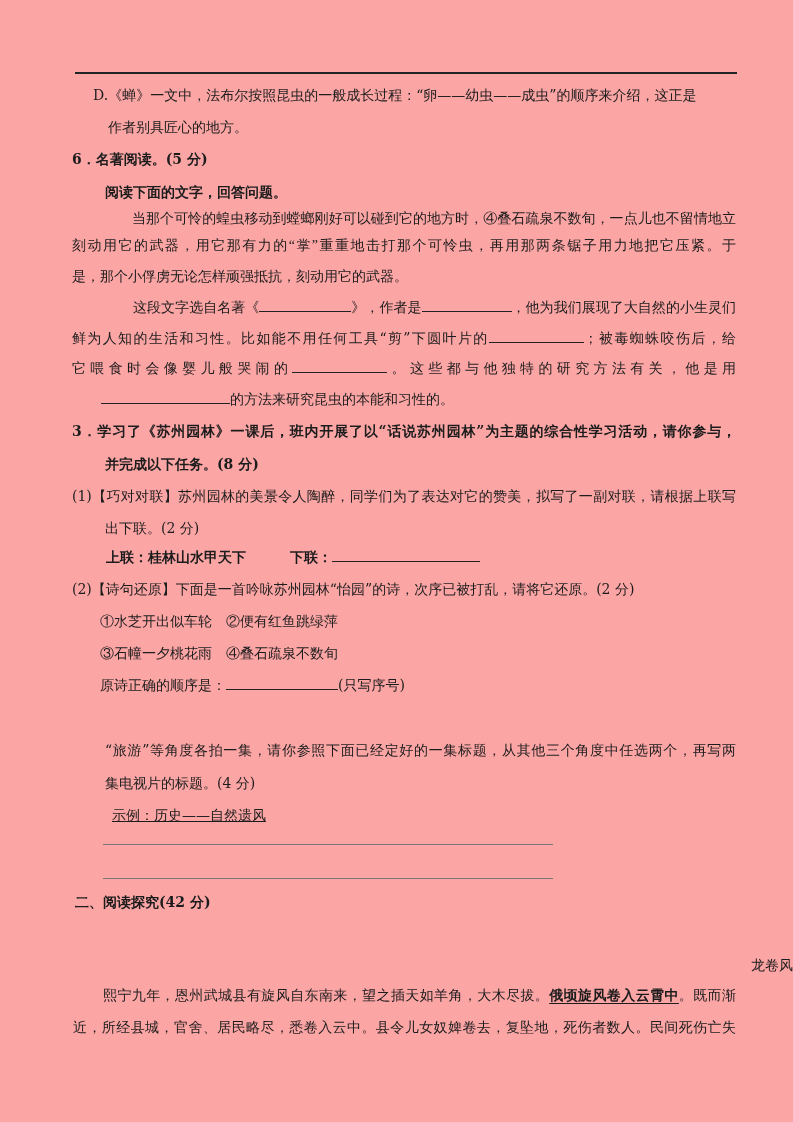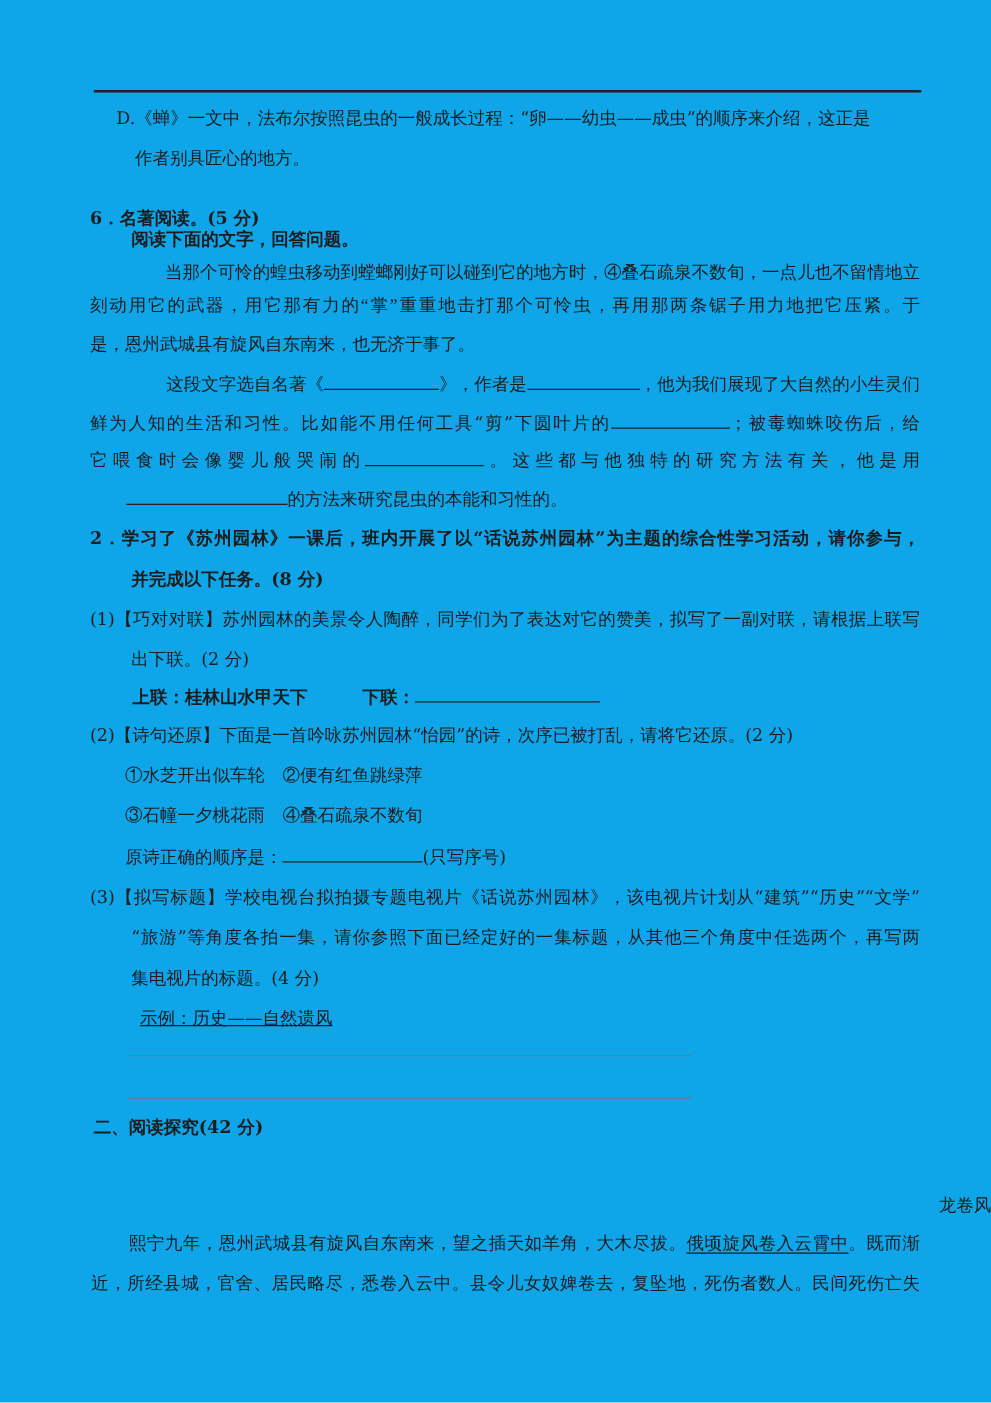--- a/index.html
+++ b/index.html
@@ -26,48 +26,47 @@
   .line.b{font-weight:bold;}
   .line.c{text-align:right;white-space:nowrap;}
   .rule{position:absolute;}
   .blank{
     display:inline-block;
     height:15px;
     border-bottom:1px solid #222;
     vertical-align:baseline;
   }
   .gap{display:inline-block;height:1px;}
-  .u{text-decoration:underline;text-underline-offset:3px;}
+  .u{text-decoration:underline;text-underline-offset:3px;font-weight:bold;}
 </style>
 </head>
 <body>
 
-<div class="page" style="background: #0ea5e9; color: rgb(28, 28, 28);">
+<div class="page" style="background: #fca5a5; color: rgb(28, 28, 28);">
     <div class="rule" style="top: 72px; left: 75px; width: 662px; height: 2px; background: rgb(34, 34, 34);"></div>
     <div class="line" style="top: 84px; left: 93px;"><span>D.《蝉》一文中，法布尔按照昆虫的一般成长过程：“卵——幼虫——成虫”的顺序来介绍，这正是</span></div>
     <div class="line" style="top: 116px; left: 108px;"><span>作者别具匠心的地方。</span></div>
-    <div class="line b" style="top: 148px; left: 72px; margin-top: 16px;"><span>6．名著阅读。(5 分)</span></div>
+    <div class="line b" style="top: 148px; left: 72px;"><span>6．名著阅读。(5 分)</span></div>
     <div class="line b" style="top: 181px; left: 105px;"><span>阅读下面的文字，回答问题。</span></div>
     <div class="line j" style="top: 207px; left: 132px; width: 604px;"><span>当那个可怜的蝗虫移动到螳螂刚好可以碰到它的地方时，④叠石疏泉不数旬，一点儿也不留情地立</span></div>
     <div class="line j" style="top: 235px; left: 72px; width: 664px; font-family: Liberation Serif, serif;"><span>刻动用它的武器，用它那有力的“掌”重重地击打那个可怜虫，再用那两条锯子用力地把它压紧。于</span></div>
-    <div class="line" style="top: 265px; left: 72px;"><span>是，恩州武城县有旋风自东南来，也无济于事了。</span></div>
+    <div class="line" style="top: 265px; left: 72px;"><span>是，那个小俘虏无论怎样顽强抵抗，刻动用它的武器。</span></div>
     <div class="line j" style="top: 296px; left: 133px; width: 603px;"><span>这段文字选自名著《</span><span class="blank" style="width: 92px;"></span><span>》，作者是</span><span class="blank" style="width: 90px;"></span><span>，他为我们展现了大自然的小生灵们</span></div>
     <div class="line j" style="top: 327px; left: 72px; width: 664px;"><span>鲜为人知的生活和习性。比如能不用任何工具“剪”下圆叶片的</span><span class="blank" style="width: 95px;"></span><span>；被毒蜘蛛咬伤后，给</span></div>
     <div class="line j" style="top: 357px; left: 72px; width: 664px;"><span>它喂食时会像婴儿般哭闹的</span><span class="blank" style="width: 95px;"></span><span>。这些都与他独特的研究方法有关，他是用</span></div>
     <div class="line" style="top: 388px; left: 101px;"><span class="blank" style="width: 129px;"></span><span>的方法来研究昆虫的本能和习性的。</span></div>
-    <div class="line b j" style="top: 420px; left: 72px; width: 664px;"><span>2．学习了《苏州园林》一课后，班内开展了以“话说苏州园林”为主题的综合性学习活动，请你参与，</span></div>
+    <div class="line b j" style="top: 420px; left: 72px; width: 664px;"><span>3．学习了《苏州园林》一课后，班内开展了以“话说苏州园林”为主题的综合性学习活动，请你参与，</span></div>
     <div class="line b" style="top: 453px; left: 105px;"><span>并完成以下任务。(8 分)</span></div>
     <div class="line j" style="top: 485px; left: 72px; width: 664px;"><span>(1)【巧对对联】苏州园林的美景令人陶醉，同学们为了表达对它的赞美，拟写了一副对联，请根据上联写</span></div>
     <div class="line" style="top: 517px; left: 105px;"><span>出下联。(2 分)</span></div>
     <div class="line" style="top: 546px; left: 106px; font-weight: bold;"><span>上联：桂林山水甲天下</span><span class="gap" style="width: 44px;"></span><span>下联：</span><span class="blank" style="width: 148px;"></span></div>
     <div class="line" style="top: 578px; left: 72px;"><span>(2)【诗句还原】下面是一首吟咏苏州园林“怡园”的诗，次序已被打乱，请将它还原。(2 分)</span></div>
     <div class="line" style="top: 610px; left: 100px;"><span>①水芝开出似车轮　②便有红鱼跳绿萍</span></div>
     <div class="line" style="top: 642px; left: 100px;"><span>③石幢一夕桃花雨　④叠石疏泉不数旬</span></div>
     <div class="line" style="top: 674px; left: 100px;"><span>原诗正确的顺序是：</span><span class="blank" style="width: 112px;"></span><span>(只写序号)</span></div>
-    <div class="line j" style="top: 707px; left: 72px; width: 664px;"><span>(3)【拟写标题】学校电视台拟拍摄专题电视片《话说苏州园林》，该电视片计划从“建筑”“历史”“文学”</span></div>
     <div class="line j" style="top: 739px; left: 105px; width: 631px;"><span>“旅游”等角度各拍一集，请你参照下面已经定好的一集标题，从其他三个角度中任选两个，再写两</span></div>
     <div class="line" style="top: 772px; left: 105px;"><span>集电视片的标题。(4 分)</span></div>
     <div class="line" style="top: 804px; left: 112px; text-decoration: underline;"><span>示例：历史——自然遗风</span></div>
     <div class="rule" style="top: 844px; left: 103px; width: 450px; height: 1px; background: rgb(119, 119, 119);"></div>
     <div class="rule" style="top: 878px; left: 103px; width: 450px; height: 1px; background: rgb(119, 119, 119);"></div>
     <div class="line b" style="top: 891px; left: 75px;"><span>二、阅读探究(42 分)</span></div>
     <div class="line c" style="top: 954px; left: 0px; width: 793px;"><span>龙卷风</span></div>
     <div class="line j" style="top: 984px; left: 103px; width: 633px;"><span>熙宁九年，恩州武城县有旋风自东南来，望之插天如羊角，大木尽拔。</span><span class="u">俄顷旋风卷入云霄中</span><span>。既而渐</span></div>
     <div class="line j" style="top: 1016px; left: 73px; width: 663px;"><span>近，所经县城，官舍、居民略尽，悉卷入云中。县令儿女奴婢卷去，复坠地，死伤者数人。民间死伤亡失</span></div>
   </div>

